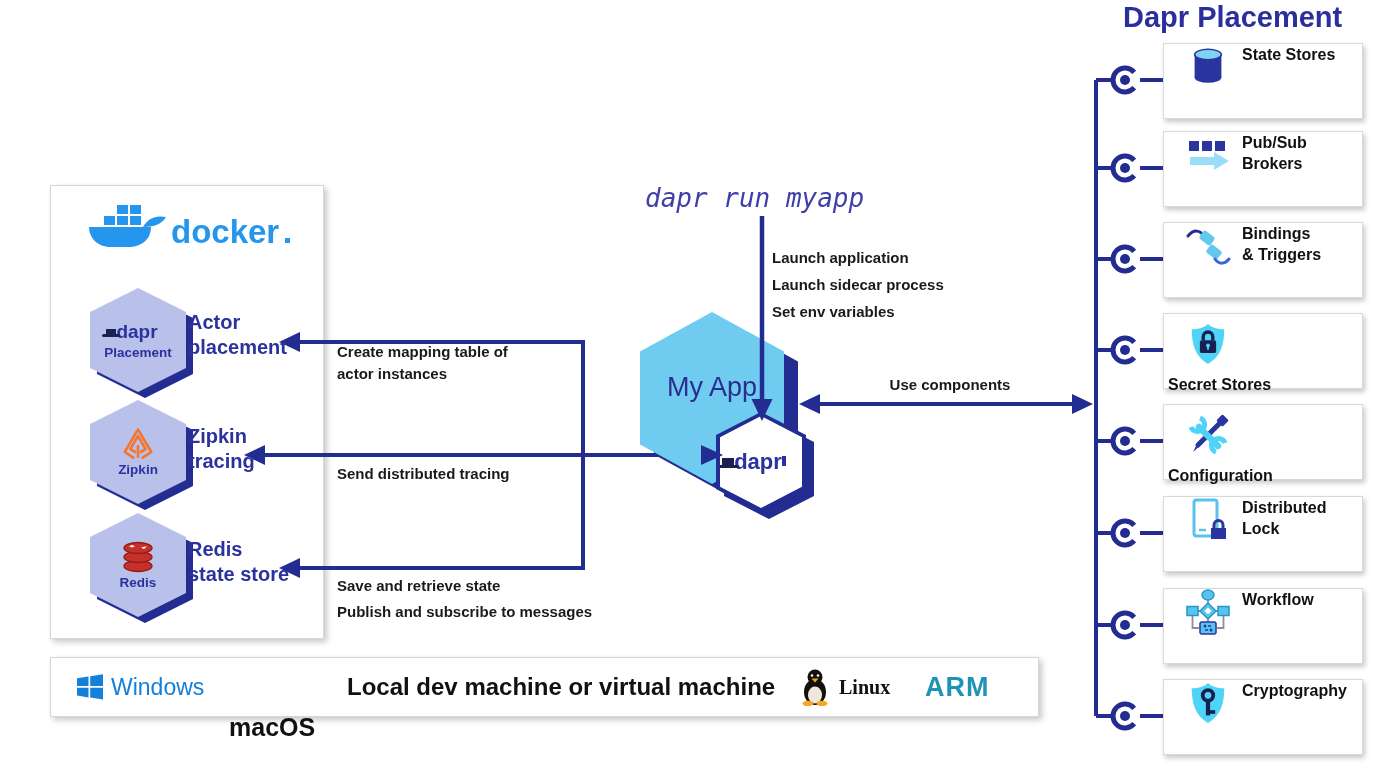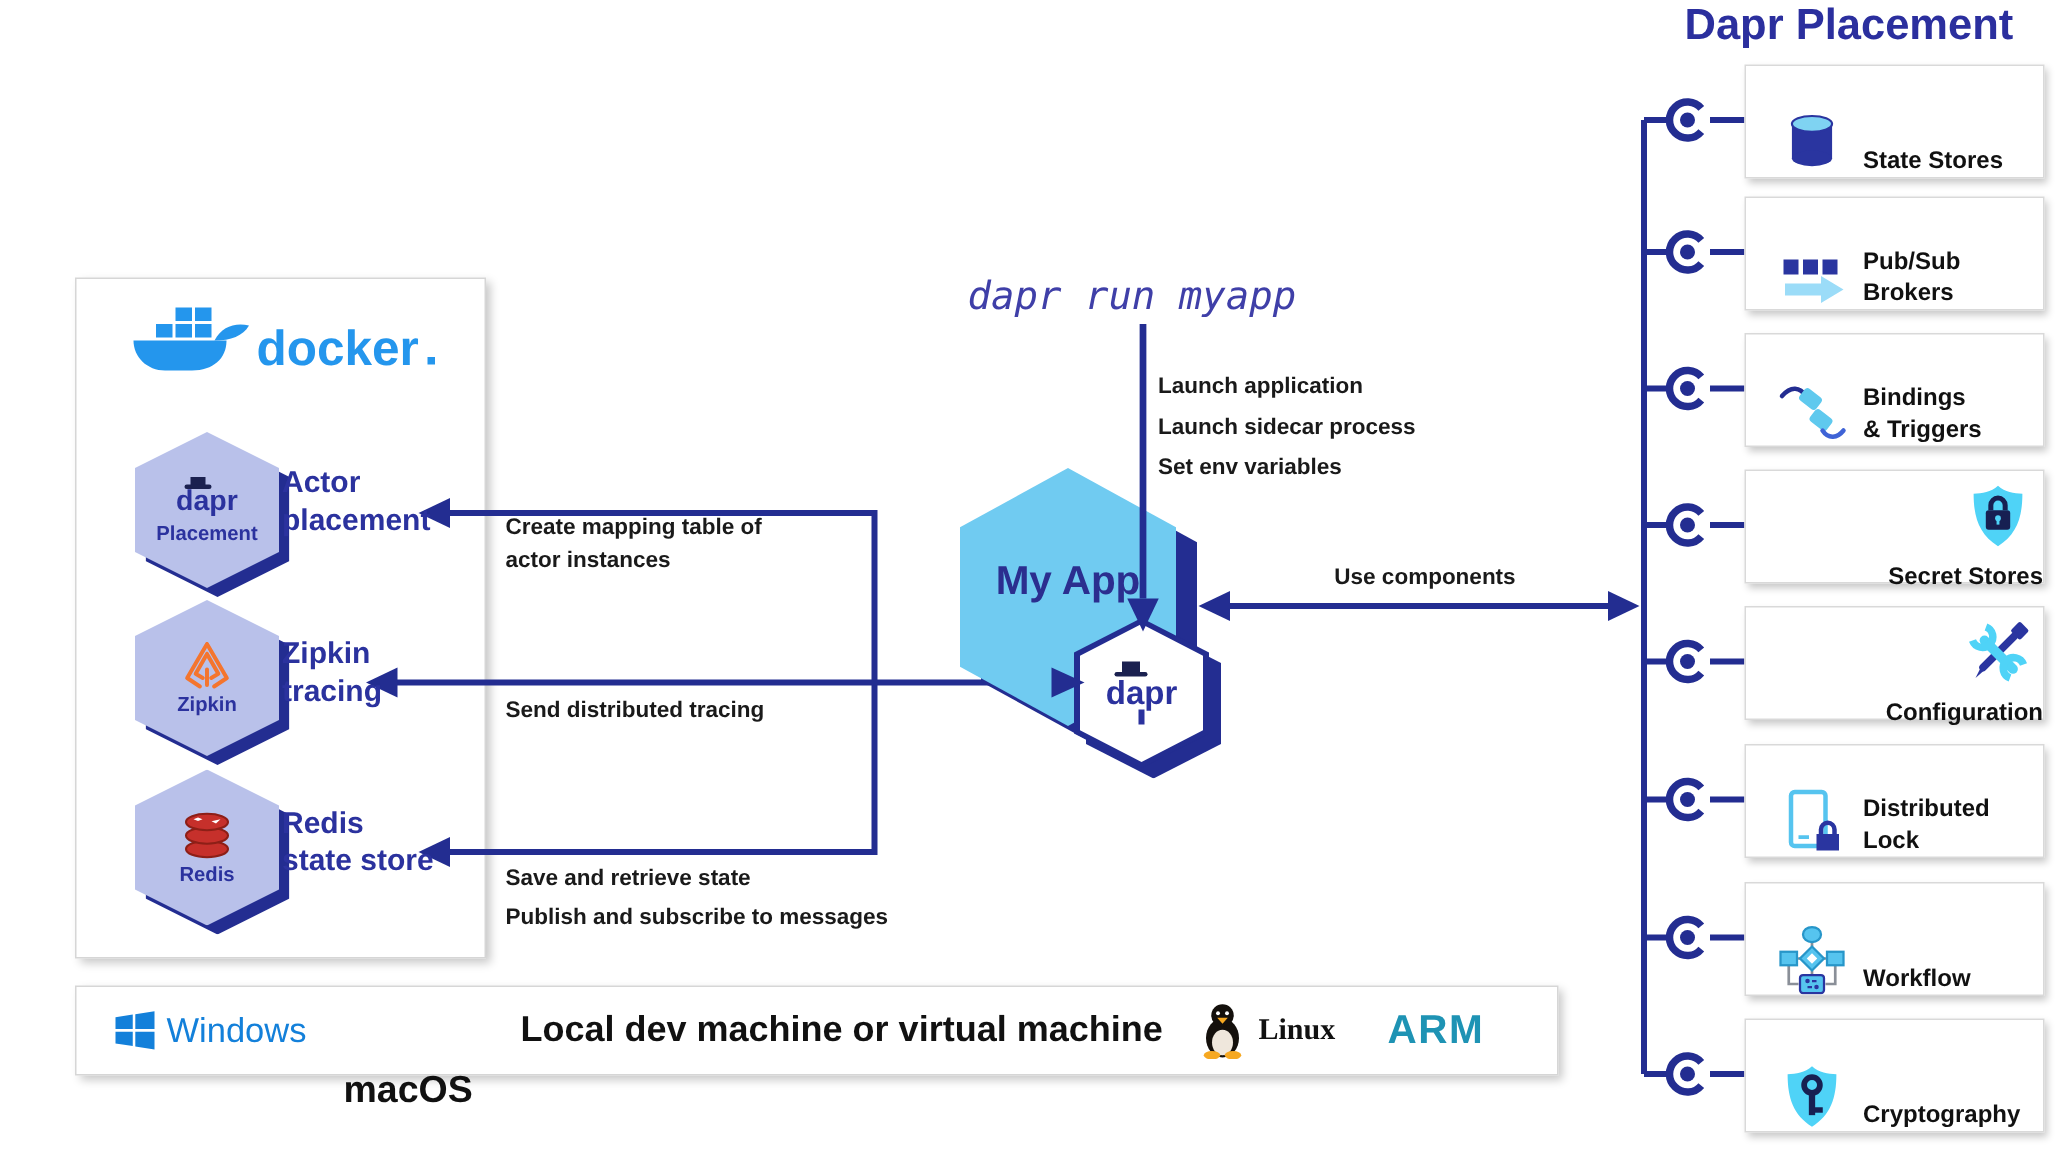--- a/index.html
+++ b/index.html
@@ -10,52 +10,52 @@
   .layer1{z-index:1;} .layer5{z-index:5;}
 
   
   .main-title{left:1123px;top:1px;font-size:29px;font-weight:bold;color:#2b2f9e;z-index:2;}
 
   
   .panel{background:#fff;border:1px solid #d6d6d6;box-shadow:3px 3px 6px rgba(0,0,0,.22);}
   .docker-box{left:50px;top:185px;width:272px;height:452px;z-index:0;}
   .platform-bar{left:50px;top:657px;width:987px;height:58px;z-index:0;}
 
-  .comp-box{left:1163px;width:198px;height:74px;z-index:2;display:flex;align-items:flex-end;
+  .comp-box{left:1163px;width:198px;height:74px;z-index:2;display:flex;align-items:flex-start;
             background:#fff;border:1px solid #d9d9d9;box-shadow:2px 3px 5px rgba(0,0,0,.22);}
   .comp-icon{width:60px;margin-left:14px;display:flex;justify-content:center;align-items:center;flex:0 0 60px;}
   .comp-label{font-size:16px;font-weight:600;line-height:21px;color:#111;white-space:pre-line;margin-left:4px;}
 
   
   .hex{clip-path:polygon(50% 0,100% 23%,100% 77%,50% 100%,0 77%,0 23%);}
   .hex-group{position:absolute;z-index:2;}
   .hex-shadow{position:absolute;left:7px;top:6px;width:100%;height:100%;background:#232d91;}
   .hex-fill{position:absolute;left:0;top:0;width:100%;height:100%;background:#b9c1ea;
             display:flex;flex-direction:column;align-items:center;justify-content:center;}
   .svc-group{left:90px;width:96px;height:104px;}
   .hex-sub{font-size:13.5px;font-weight:600;color:#2b329e;margin-top:2px;}
   .svc-label{position:absolute;left:188px;z-index:2;font-size:20px;font-weight:bold;color:#2b329e;
              line-height:25px;white-space:pre-line;}
 
   
-  .dapr-logo{display:flex;flex-direction:column;align-items:center;}
+  .dapr-logo{display:flex;flex-direction:row;align-items:center;}
   .dapr-hat{position:relative;width:12px;height:8px;background:#1b2150;margin-left:-14px;}
   .dapr-hat::after{content:"";position:absolute;left:-5px;bottom:-2px;width:22px;height:3px;
                    background:#1b2150;border-radius:2px;}
   .dapr-hat.small{width:10px;height:6px;margin-left:-12px;}
   .dapr-hat.small::after{left:-4px;width:18px;height:2.5px;}
   .dapr-word{font-weight:bold;color:#2b329e;letter-spacing:0;}
   .dapr-tail{width:4px;height:10px;background:#2b329e;margin-top:-2px;}
 
   
   .myapp-group{left:640px;top:312px;width:144px;height:172px;z-index:3;}
   .myapp-shadow{position:absolute;left:14px;top:10px;width:100%;height:100%;background:#232d91;}
   .myapp-fill{position:absolute;left:0;top:0;width:100%;height:100%;background:#70cbf1;}
   .myapp-label{position:absolute;left:0;top:60px;width:100%;text-align:center;
-               font-size:27px;font-weight:bold;color:#2b2e8f;}
+               font-size:27px;font-weight:normal;color:#2b2e8f;}
 
   .sidecar-group{left:716px;top:412px;width:90px;height:100px;z-index:4;}
   .sidecar-shadow{position:absolute;left:8px;top:7px;width:90px;height:100px;background:#232d91;}
   .sidecar-border{position:absolute;left:0;top:0;width:90px;height:100px;background:#232d91;}
   .sidecar-inner{position:absolute;left:4px;top:4px;width:82px;height:92px;background:#fff;
                  display:flex;flex-direction:column;align-items:center;justify-content:center;}
 
   
   .note{position:absolute;z-index:2;font-size:15px;font-weight:600;color:#1a1a1a;line-height:22px;white-space:pre-line;}
   .cmd-text{left:645px;top:183px;z-index:2;font-family:"DejaVu Sans Mono",monospace;

